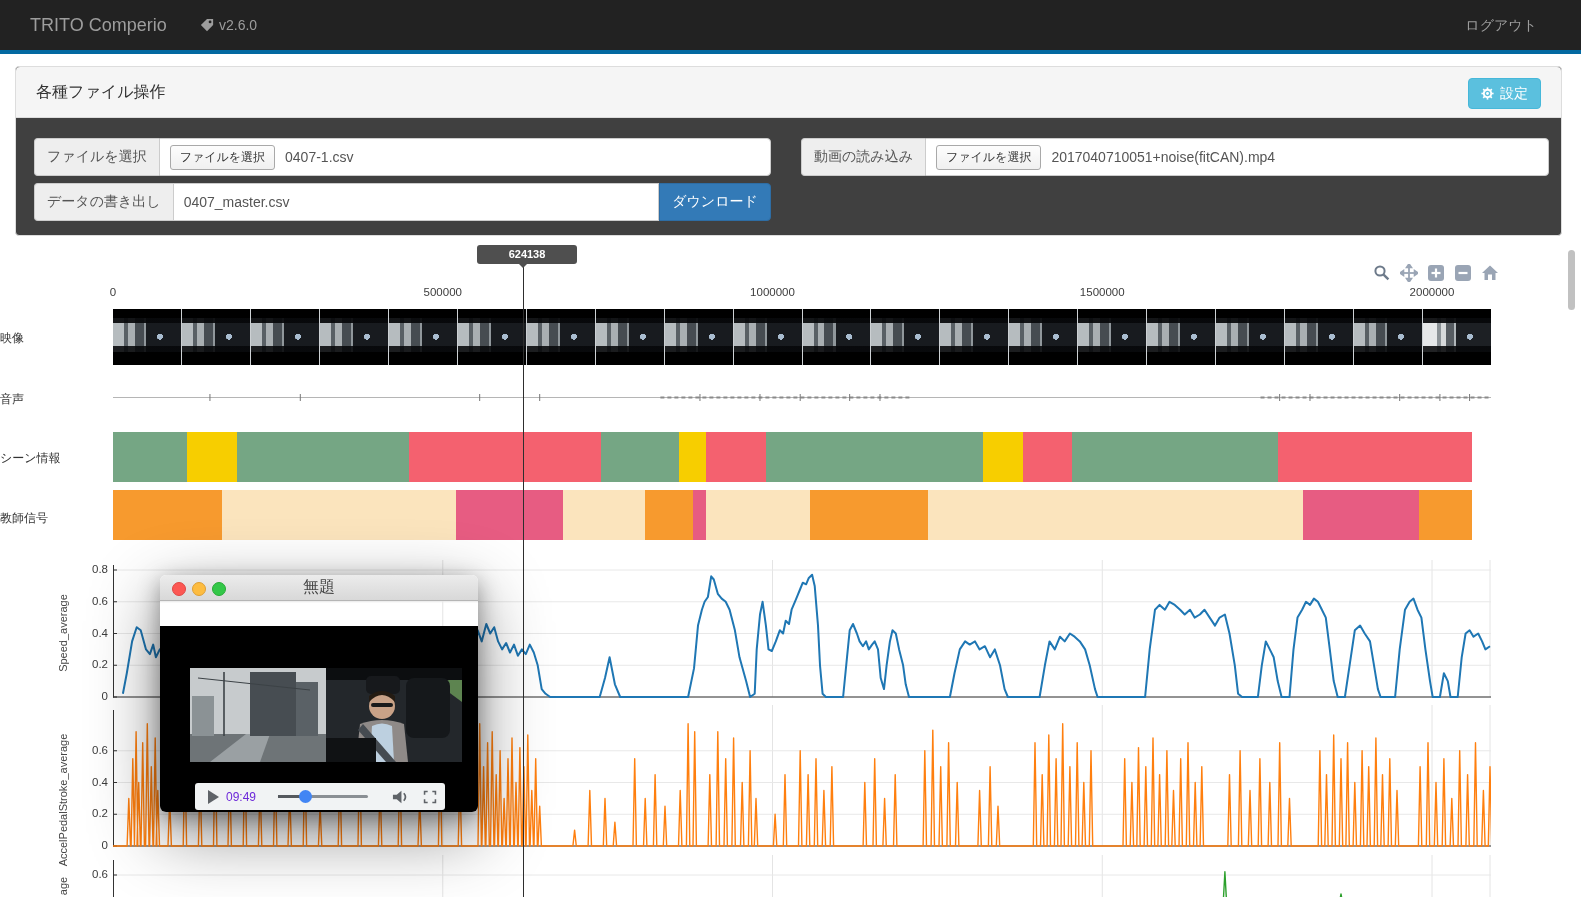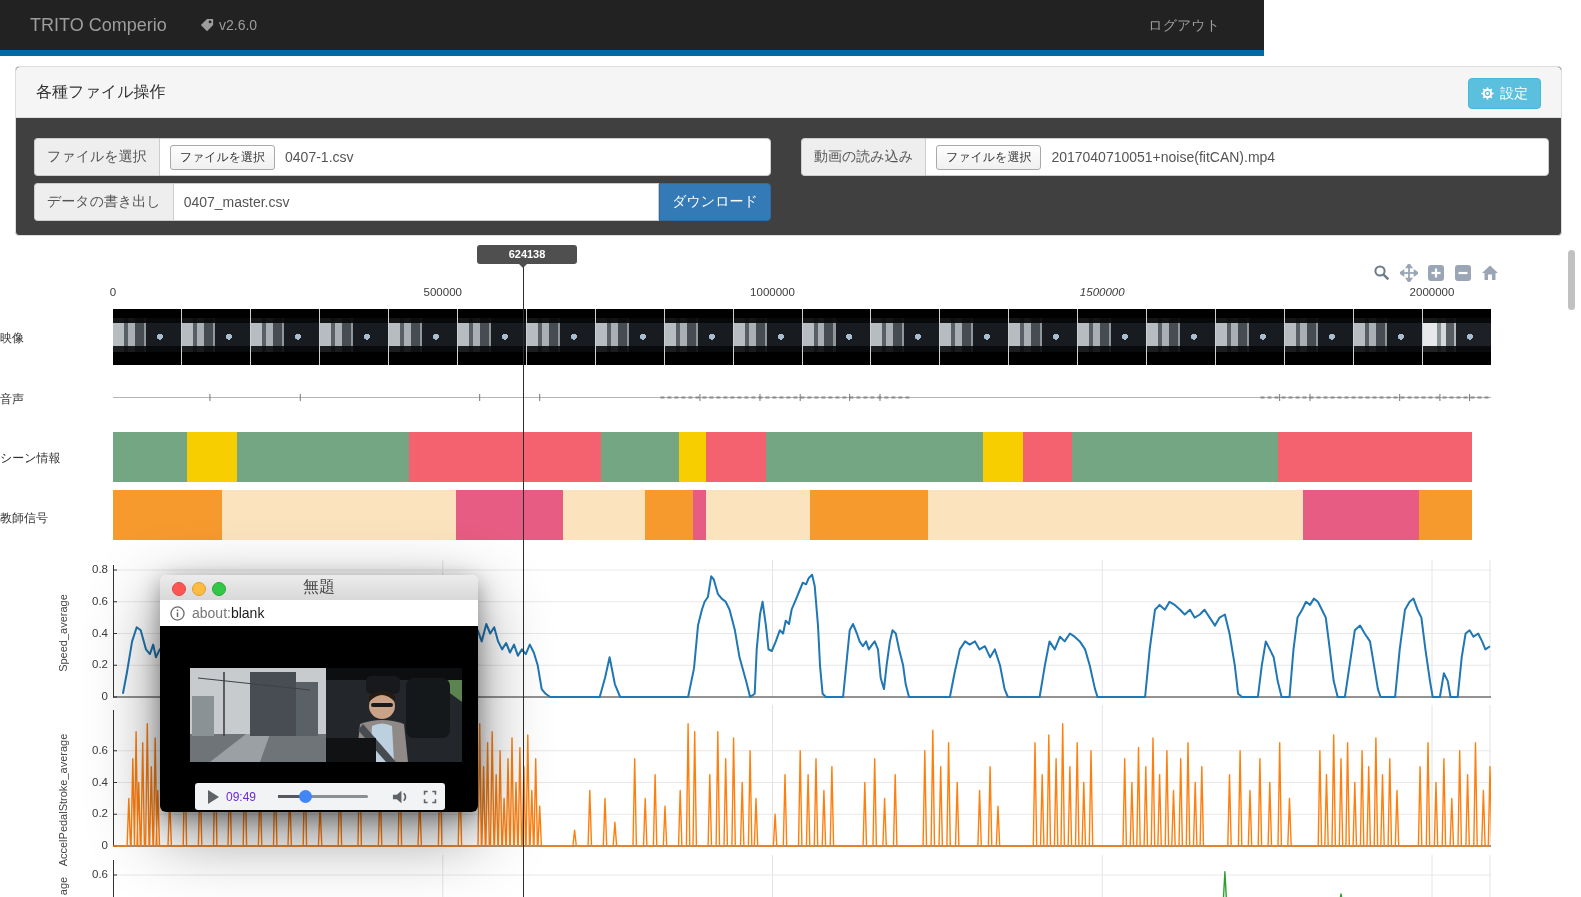--- a/index.html
+++ b/index.html
@@ -1,18 +1,18 @@
 <!DOCTYPE html>
 <html><head>
 <meta charset="utf-8">
 <style>
   html,body{margin:0;padding:0;background:#fff;width:1581px;height:897px;overflow:hidden;
     font-family:"Liberation Sans","DejaVu Sans",sans-serif;position:relative;}
   
-  #navbar{position:absolute;left:0;top:0;width:1264px;height:50px;background:#222;border-bottom:6px solid #0369a1;z-index:60;}
+  #navbar{position:absolute;left:0;top:0;width:1581px;height:50px;background:#222;border-bottom:4px solid #0369a1;z-index:60;}
   #brand{position:absolute;left:30px;top:0;line-height:50px;font-size:18px;color:#9d9d9d;}
   #version{position:absolute;left:200px;top:0;line-height:50px;font-size:14px;color:#9d9d9d;display:flex;align-items:center;height:50px;gap:5px;}
   #logout{position:absolute;right:44px;top:0;line-height:50px;font-size:14px;color:#9d9d9d;cursor:pointer;}
   
   #panel{position:absolute;left:15px;top:66px;width:1545px;height:168px;border:1px solid #ddd;border-radius:4px;background:#404040;}
   #panel-heading{position:absolute;left:0;top:0;right:0;height:50px;background:#f5f5f5;border-bottom:1px solid #ddd;border-radius:4px 4px 0 0;}
   #panel-title{position:absolute;left:20px;top:0;line-height:50px;font-size:16px;color:#333;}
   #settings-btn{position:absolute;right:20px;top:11px;height:29px;background:#5bc0de;border:1px solid #46b8da;border-radius:4px;color:#fff;font-size:14px;display:flex;align-items:center;gap:6px;padding:0 12px;cursor:pointer;}
   .igroup{position:absolute;height:38px;display:flex;}
   .iaddon{background:#eee;border:1px solid #ccc;border-right:none;border-radius:4px 0 0 4px;color:#555;font-size:14px;display:flex;align-items:center;padding:0 12px;white-space:nowrap;}
@@ -163,21 +163,21 @@
     <svg width="18" height="18" viewBox="0 0 18 18" fill="#9aa5b5">
         <path d="M1 9 L9 1.5 L17 9 L14.5 9 L14.5 16 L11 16 L11 10.5 L7 10.5 L7 16 L3.5 16 L3.5 9 Z"></path>
       </svg>
   </div>
 </div>
 
 <div id="x-ticklabels">
     <span style="left: 68px;">0</span>
     <span style="left: 397.75px;">500000</span>
     <span style="left: 727.5px;">1000000</span>
-    <span style="left: 1057.25px; font-style: italic;">1500000</span>
+    <span style="left: 1057.25px;">1500000</span>
     <span style="left: 1387px;">2000000</span>
   </div>
 
 <span class="rowlabel" style="top:330px;">映像</span>
 <span class="rowlabel" style="top:391px;">音声</span>
 <span class="rowlabel" style="top:450px;">シーン情報</span>
 <span class="rowlabel" style="top:510px;">教師信号</span>
 
 <div id="filmstrip">
     <div class="frame"></div>
@@ -314,28 +314,20 @@
     <span class="ytick" style="left: 68px; top: 868px;">0.6</span>
   </div>
 
 <div id="player">
   <div id="titlebar">
     <span class="tlight" id="tl-red"></span>
     <span class="tlight" id="tl-yellow"></span>
     <span class="tlight" id="tl-green"></span>
     <span>無題</span>
   </div>
-  <div id="urlbar">
-    <svg width="15" height="15" viewBox="0 0 16 16">
-        <circle cx="8" cy="8" r="7" fill="none" stroke="#6b6b6b" stroke-width="1.4"></circle>
-        <circle cx="8" cy="4.6" r="1" fill="#6b6b6b"></circle>
-        <rect x="7.2" y="6.8" width="1.6" height="5" fill="#6b6b6b"></rect>
-      </svg>
-    <span><span class="scheme">about:</span><span class="rest">blank</span></span>
-  </div>
   <div id="screen">
     <svg id="vframe" width="272" height="94">
 
       <rect x="0" y="0" width="136" height="94" fill="#c7cbcd"></rect>
       <rect x="0" y="66" width="136" height="28" fill="#6e7477"></rect>
       <path d="M20 94 L56 66 L80 66 L70 94 Z" fill="#9aa0a3"></path>
       <rect x="2" y="28" width="22" height="40" fill="#8b9295"></rect>
       <rect x="60" y="4" width="46" height="64" fill="#474d52"></rect>
       <rect x="106" y="14" width="22" height="54" fill="#5a6166"></rect>
       <line x1="8" y1="10" x2="120" y2="22" stroke="#3c4246" stroke-width="1"></line>

